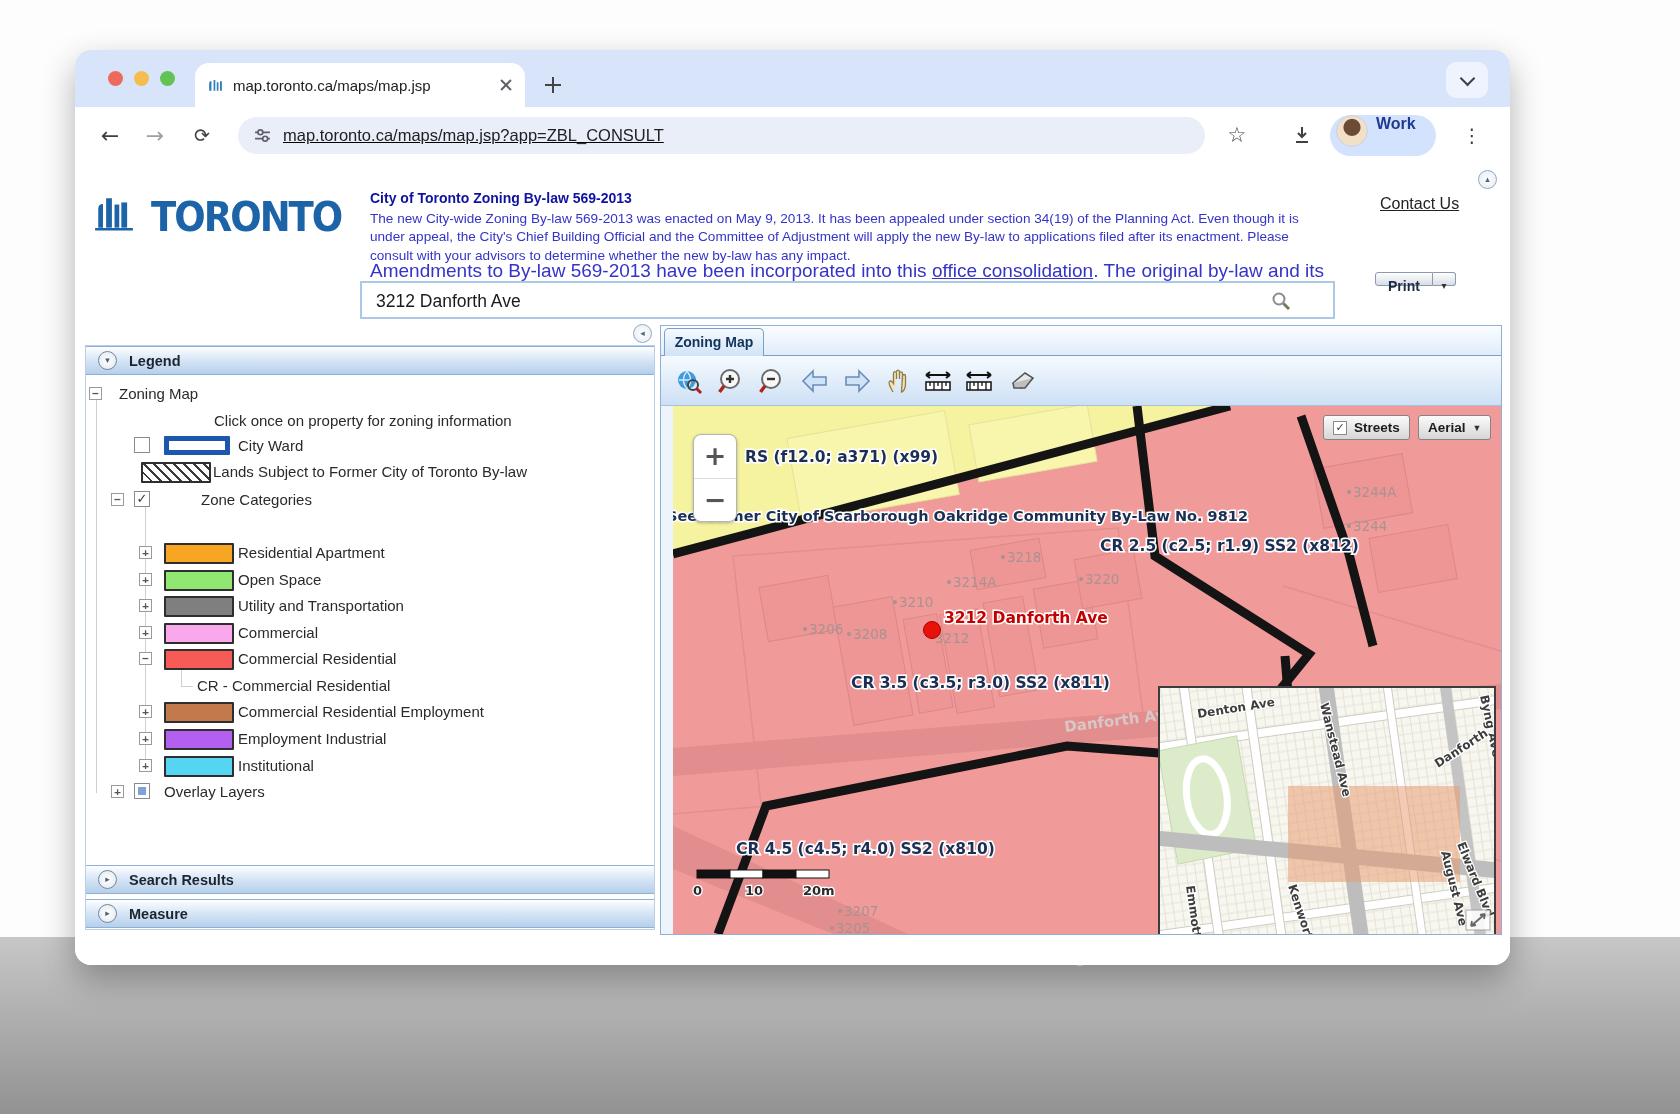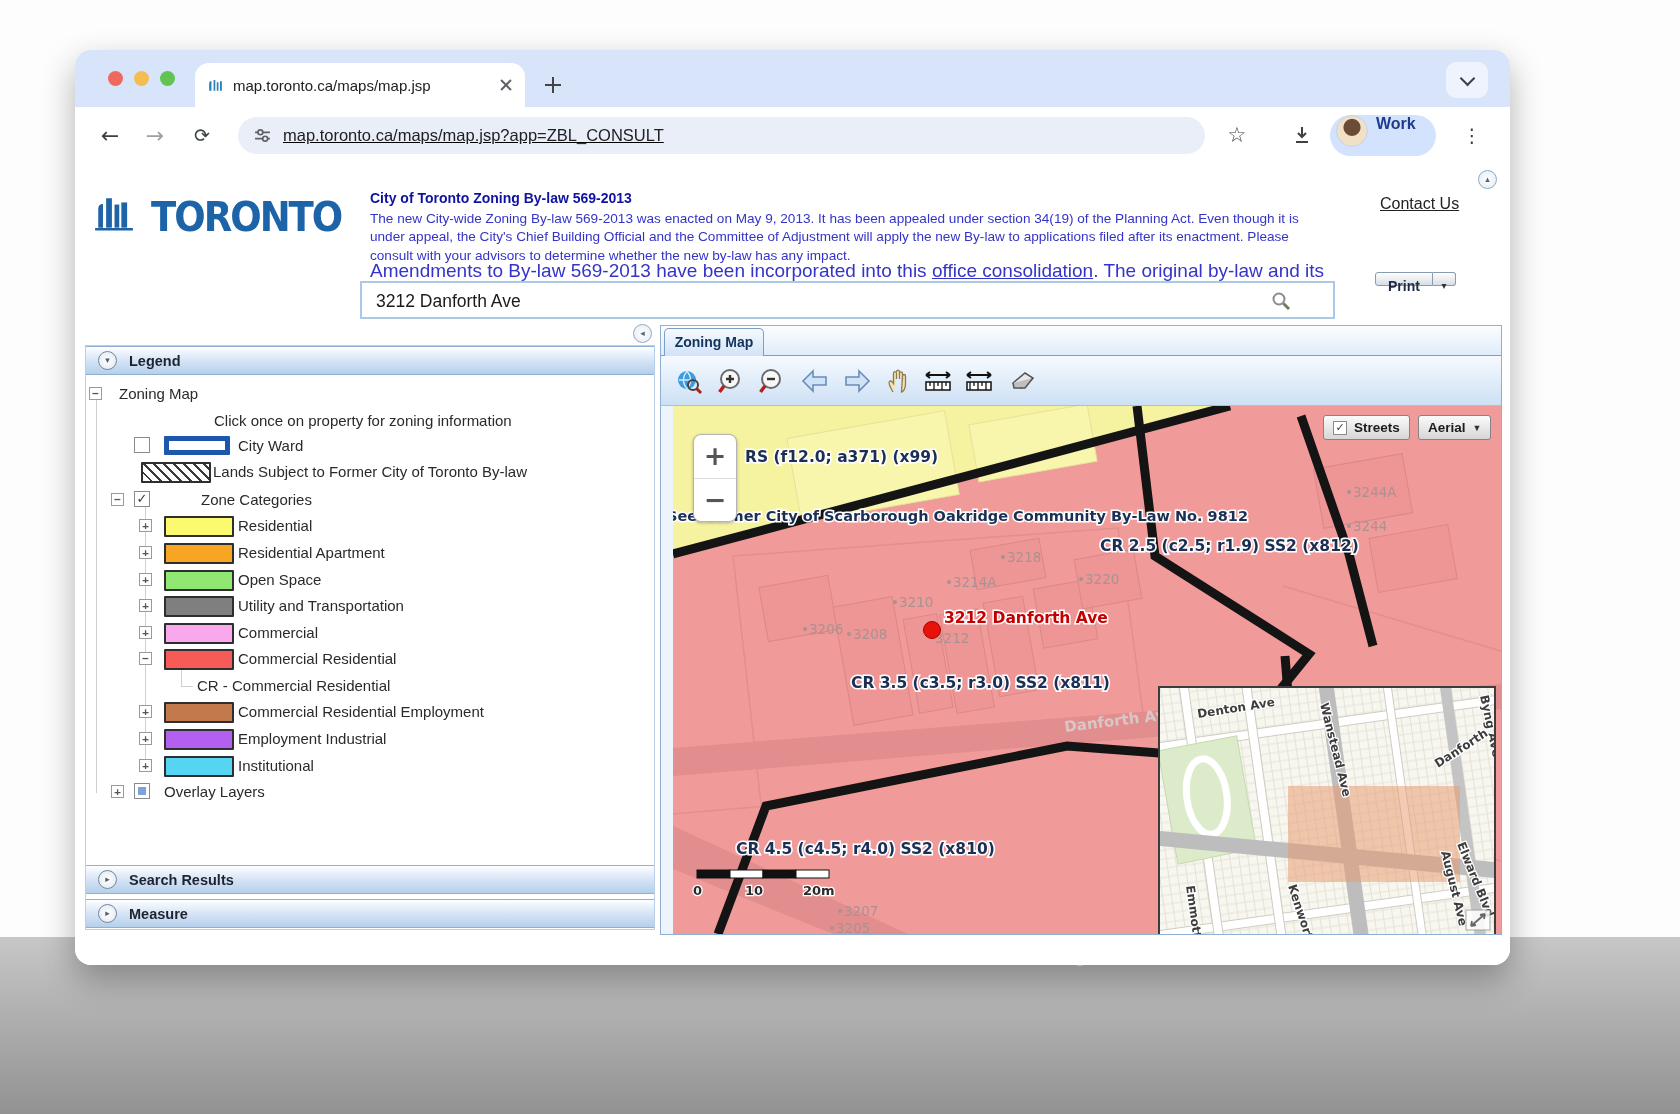--- a/index.html
+++ b/index.html
@@ -216,25 +216,20 @@
         </div>
         <div class="lrow" style="top:114px;">
           <span class="sw sw-hatch" style="left:55px;"></span>
           <span class="lbl" style="left:127px;">Lands Subject to Former City of Toronto By-law</span>
         </div>
         <div class="lrow" style="top:142px;">
           <span class="exp minus" style="left:25px;"></span>
           <span class="cb checked" style="left:48px;"></span>
           <span class="lbl" style="left:70px;margin-left:45px;">Zone Categories</span>
         </div>
-        <div class="lrow" style="top:168px;">
-          <span class="exp plus" style="left:53px;"></span>
-          <span class="sw" style="left:78px;background:#FBF96D;"></span>
-          <span class="lbl" style="left:152px;">Residential</span>
-        </div>
         <div class="lrow" style="top:195px;">
           <span class="exp plus" style="left:53px;"></span>
           <span class="sw" style="left:78px;background:#F6A622;"></span>
           <span class="lbl" style="left:152px;">Residential Apartment</span>
         </div>
         <div class="lrow" style="top:222px;">
           <span class="exp plus" style="left:53px;"></span>
           <span class="sw" style="left:78px;background:#90E873;"></span>
           <span class="lbl" style="left:152px;">Open Space</span>
         </div>

